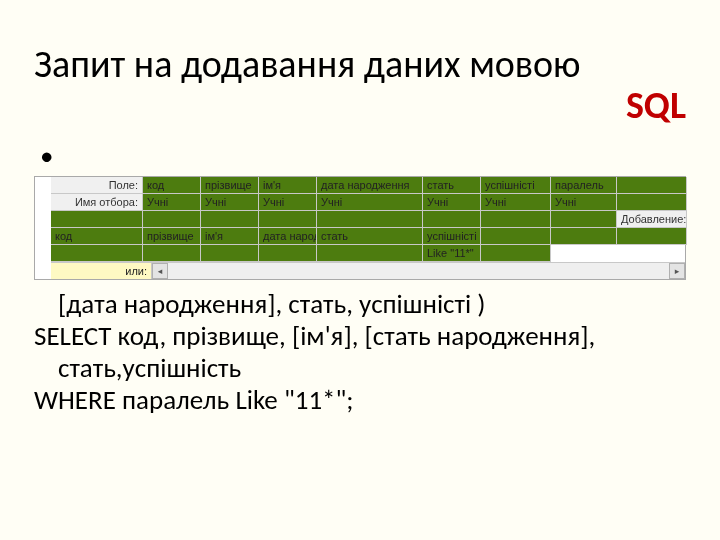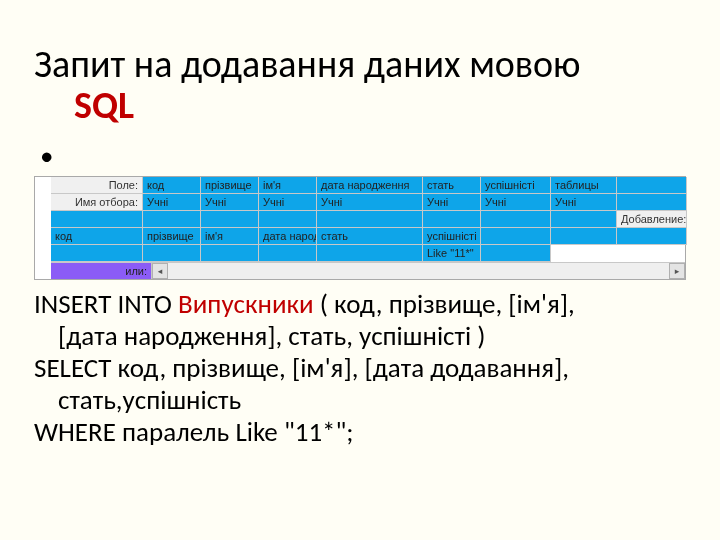--- a/index.html
+++ b/index.html
@@ -19,21 +19,21 @@
     font-size: 38px;
     font-weight: 400;
     line-height: 1.08;
     text-align: left;
     margin: 0 0 14px 0;
   }
   .title .sql {
     font-weight: 700;
     color: #c00000;
     display: block;
-    text-align: left;
+    text-align: right;
     margin-left: 40px;
   }
   .bullet {
     font-size: 27px;
     line-height: 1.2;
     margin: 0 0 4px 6px;
     display: flex;
   }
   .bullet .dot {
     width: 24px;
@@ -52,33 +52,33 @@
     display: grid;
     grid-template-columns: 92px 58px 58px 58px 106px 58px 70px 66px 70px;
     border-collapse: collapse;
   }
   .qgrid > div {
     border-right: 1px solid #c8c8c8;
     border-bottom: 1px solid #c8c8c8;
     padding: 1px 4px;
     white-space: nowrap;
     overflow: hidden;
-    background: #0ea5e9;
+    background: #4d7c0f;
     height: 14px;
     line-height: 14px;
   }
   .qgrid .hdr {
     background: #f0f0f0;
     text-align: right;
     color: #333;
   }
   .scroll-row {
     display: flex;
     height: 16px;
-    background: #8b5cf6;
+    background: #fef9c3;
     border-top: 1px solid #c8c8c8;
   }
   .scroll-row .lbl {
     width: 92px;
     text-align: right;
     padding: 1px 4px;
     border-right: 1px solid #c8c8c8;
     height: 14px;
     line-height: 14px;
   }
@@ -131,21 +131,21 @@
 
   <div class="grid-wrap">
     <div class="qgrid">
       <div class="hdr">Поле:</div>
       <div>код</div>
       <div>прізвище</div>
       <div>ім'я</div>
       <div>дата народження</div>
       <div>стать</div>
       <div>успішністі</div>
-      <div>таблицы</div>
+      <div>паралель</div>
       <div></div>
 
       <div class="hdr">Имя отбора:</div>
       <div>Учні</div>
       <div>Учні</div>
       <div>Учні</div>
       <div>Учні</div>
       <div>Учні</div>
       <div>Учні</div>
       <div>Учні</div>
@@ -185,20 +185,19 @@
           <span>◂</span>
         </div>
       <div class="track"></div>
       <div class="btn">
           <span>▸</span>
         </div>
     </div>
   </div>
 
   <div class="sqltext">
-    <p><span>INSERT INTO </span><span class="accent">Випускники</span><span> ( код, прізвище, [ім'я],</span></p>
     <p class="indent">[дата народження], стать, успішністі )</p>
-    <p>SELECT код, прізвище, [ім'я], [дата додавання],</p>
+    <p>SELECT код, прізвище, [ім'я], [стать народження],</p>
     <p class="indent">стать,успішність</p>
     <p>WHERE паралель Like "11*";</p>
   </div>
 
 </div>
 
 </body></html>

